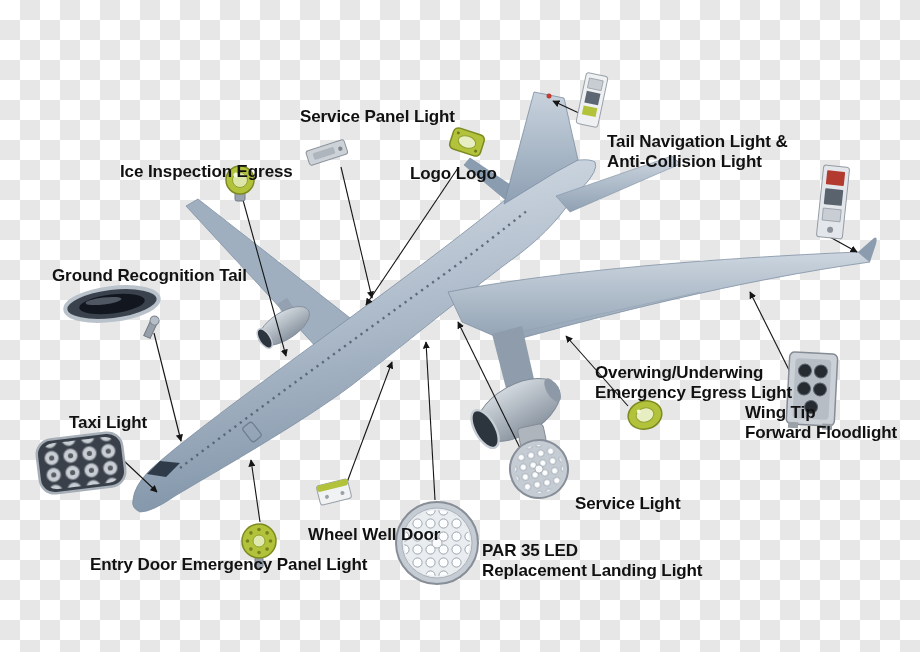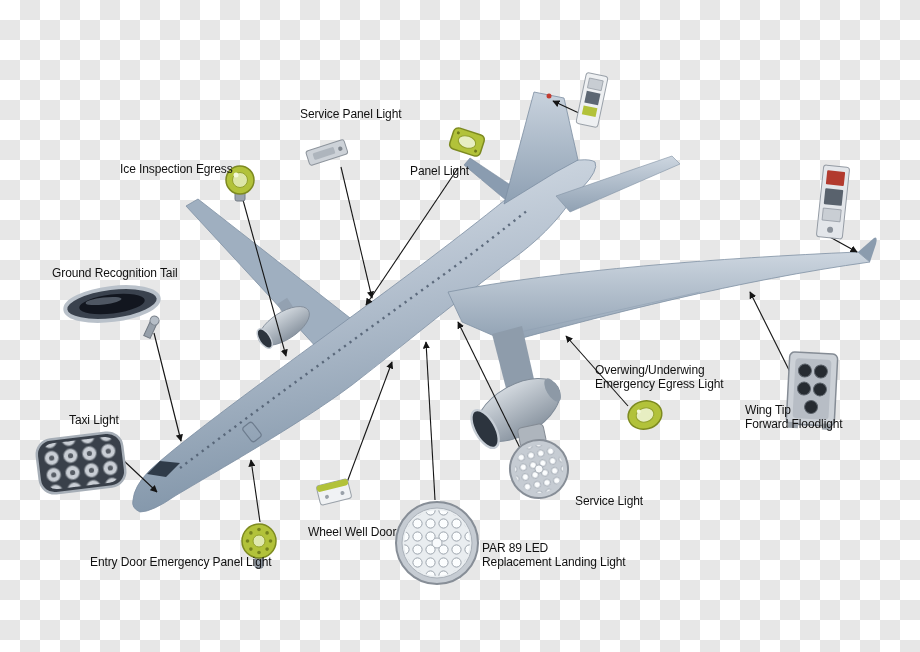--- a/index.html
+++ b/index.html
@@ -9,21 +9,21 @@
   }
   html,body{margin:0;padding:0;}
   .stage{
     position:relative; width:920px; height:652px; overflow:hidden;
     background: repeating-conic-gradient(var(--checker-b) 0% 25%, var(--checker-a) 0% 50%) 0 0 / 40px 40px;
     font-family:"Liberation Sans", sans-serif;
   }
   .stage svg{position:absolute; left:0; top:0;}
   .callout{
     position:absolute;
-    font-size:12px; font-weight:normal; color:var(--label);
+    font-size:17px; font-weight:bold; color:var(--label);
     line-height:1.2; white-space:pre-line; letter-spacing:-0.1px;
   }
 </style>
 </head>
 <body>
 
 <div class="stage">
 
 <svg width="920" height="652" viewBox="0 0 920 652">
   <defs>
@@ -225,26 +225,28 @@
     <circle cx="-8" cy="0" r="6.5" fill="#262b31" stroke="#5c636b"></circle>
     <circle cx="8" cy="0" r="6.5" fill="#262b31" stroke="#5c636b"></circle>
     <circle cx="0" cy="18" r="6.5" fill="#262b31" stroke="#5c636b"></circle>
     <rect x="-22" y="34" width="10" height="6" fill="#9aa1a9"></rect>
     <rect x="12" y="34" width="10" height="6" fill="#9aa1a9"></rect>
   </g>
 </svg>
 
   <div class="callout" style="left:300px;top:107px">Service Panel Light</div>
   <div class="callout" style="left:120px;top:162px">Ice Inspection Egress</div>
-  <div class="callout" style="left:410px;top:164px">Panel Light</div>
+  <div class="callout" style="left:410px;top:164px">Logo Logo</div>
+  <div class="callout" style="left:607px;top:132px">Tail Navigation Light &amp;
+Anti-Collision Light</div>
   <div class="callout" style="left:52px;top:266px">Ground Recognition Tail</div>
   <div class="callout" style="left:69px;top:413px">Taxi Light</div>
   <div class="callout" style="left:90px;top:555px">Entry Door Emergency Panel Light</div>
   <div class="callout" style="left:308px;top:525px">Wheel Well Door</div>
-  <div class="callout" style="left:482px;top:541px">PAR 89 LED
+  <div class="callout" style="left:482px;top:541px">PAR 35 LED
 Replacement Landing Light</div>
   <div class="callout" style="left:575px;top:494px">Service Light</div>
   <div class="callout" style="left:745px;top:403px">Wing Tip
 Forward Floodlight</div>
   <div class="callout" style="left:595px;top:363px">Overwing/Underwing
 Emergency Egress Light</div>
 
 </div>
 
 </body></html>

